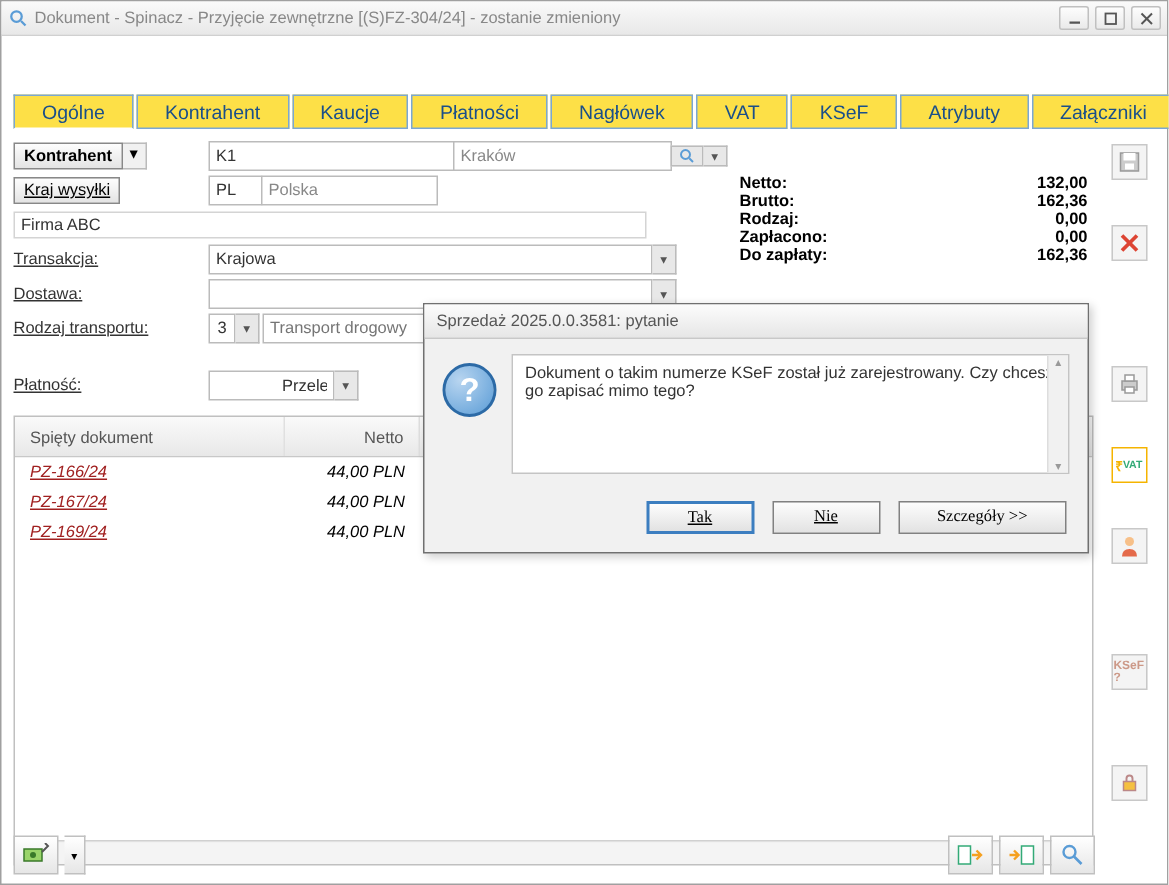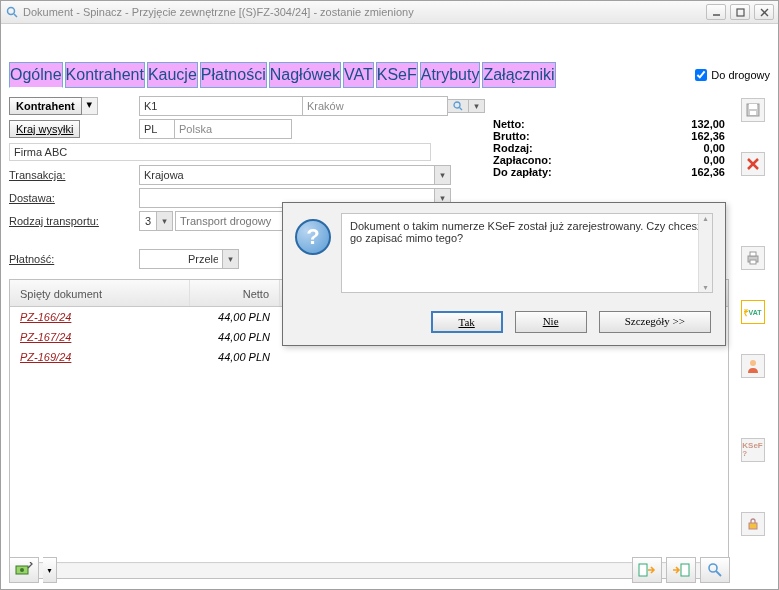--- a/index.html
+++ b/index.html
@@ -6,21 +6,21 @@
 body { font-family: 'Segoe UI', Tahoma, sans-serif; font-size: 11px; background: #f5f5f5; width: 779px; height: 590px; position: relative; overflow: hidden; }
 .window { width: 779px; height: 590px; background: #fff; border: 1px solid #a0a0a0; display: flex; flex-direction: column; gap: 34px; }
 .titlebar { height: 23px; background: linear-gradient(to bottom, #fafafa, #e8e8e8); border-bottom: 1px solid #d0d0d0; display: flex; align-items: center; padding: 0 4px; color: #888; }
 .titlebar .icon { width: 14px; height: 14px; margin-right: 4px; display: inline-flex; align-items: center; justify-content: center; }
 .titlebar .title { flex: 1; font-size: 11px; }
 .win-btns { display: flex; gap: 4px; }
 .win-btn { width: 20px; height: 16px; border: 1px solid #c0c0c0; background: linear-gradient(to bottom, #fdfdfd, #eaeaea); border-radius: 2px; display: flex; align-items: center; justify-content: center; cursor: pointer; color: #666; font-size: 10px; }
 .body { flex: 1; padding: 4px 8px 8px 8px; position: relative; }
 .top-row { display: flex; align-items: center; margin-bottom: 2px; }
 .tabs { display: flex; gap: 2px; flex: 1; }
-.tab { padding: 3px 0; border: 1px solid #7aa7d4; background: #f0abfc; color: #1a4f8a; cursor: pointer; font-size: 16px; }
+.tab { padding: 3px 18px; border: 1px solid #7aa7d4; background: #fde047; color: #1a4f8a; cursor: pointer; font-size: 13px; }
 .tab.active { border-bottom: 1px solid #fff; font-weight: normal; }
 .do-bufora { display: flex; align-items: center; gap: 4px; color: #000; }
 .do-bufora input { width: 12px; height: 12px; }
 .content-area { display: flex; gap: 6px; height: calc(100% - 28px); }
 .left-col { flex: 1; position: relative; }
 .right-col { width: 35px; display: flex; flex-direction: column; gap: 30px; align-items: center; padding-top: 8px; }
 .right-col .tool-icon { width: 24px; height: 24px; border: 1px solid #c8c8c8; background: #f4f4f4; display: flex; align-items: center; justify-content: center; cursor: pointer; font-size: 13px; }
 .form-grp { margin-top: 6px; }
 .row { display: flex; align-items: center; margin-bottom: 3px; min-height: 20px; }
 .lbl { width: 106px; color: #333; text-align: left; }
@@ -295,20 +295,21 @@
               <circle cx="6" cy="6" r="4" fill="none" stroke="#5a9cd6" stroke-width="1.6"></circle>
               <line x1="9" y1="9" x2="14" y2="14" stroke="#5a9cd6" stroke-width="1.8"></line>
             </svg>
         </span>
       </div>
     </div>
   </div>
 </div>
 
 <div class="dialog">
+  <div class="dlg-title">Sprzedaż 2025.0.0.3581: pytanie</div>
   <div class="dlg-body">
     <div class="dlg-icon">?</div>
     <div class="dlg-msg-box">
       <span>Dokument o takim numerze KSeF został już zarejestrowany. Czy chcesz go zapisać mimo tego?</span>
       <div class="sc">
           <span>▴</span>
           <span>▾</span>
         </div>
     </div>
   </div>

